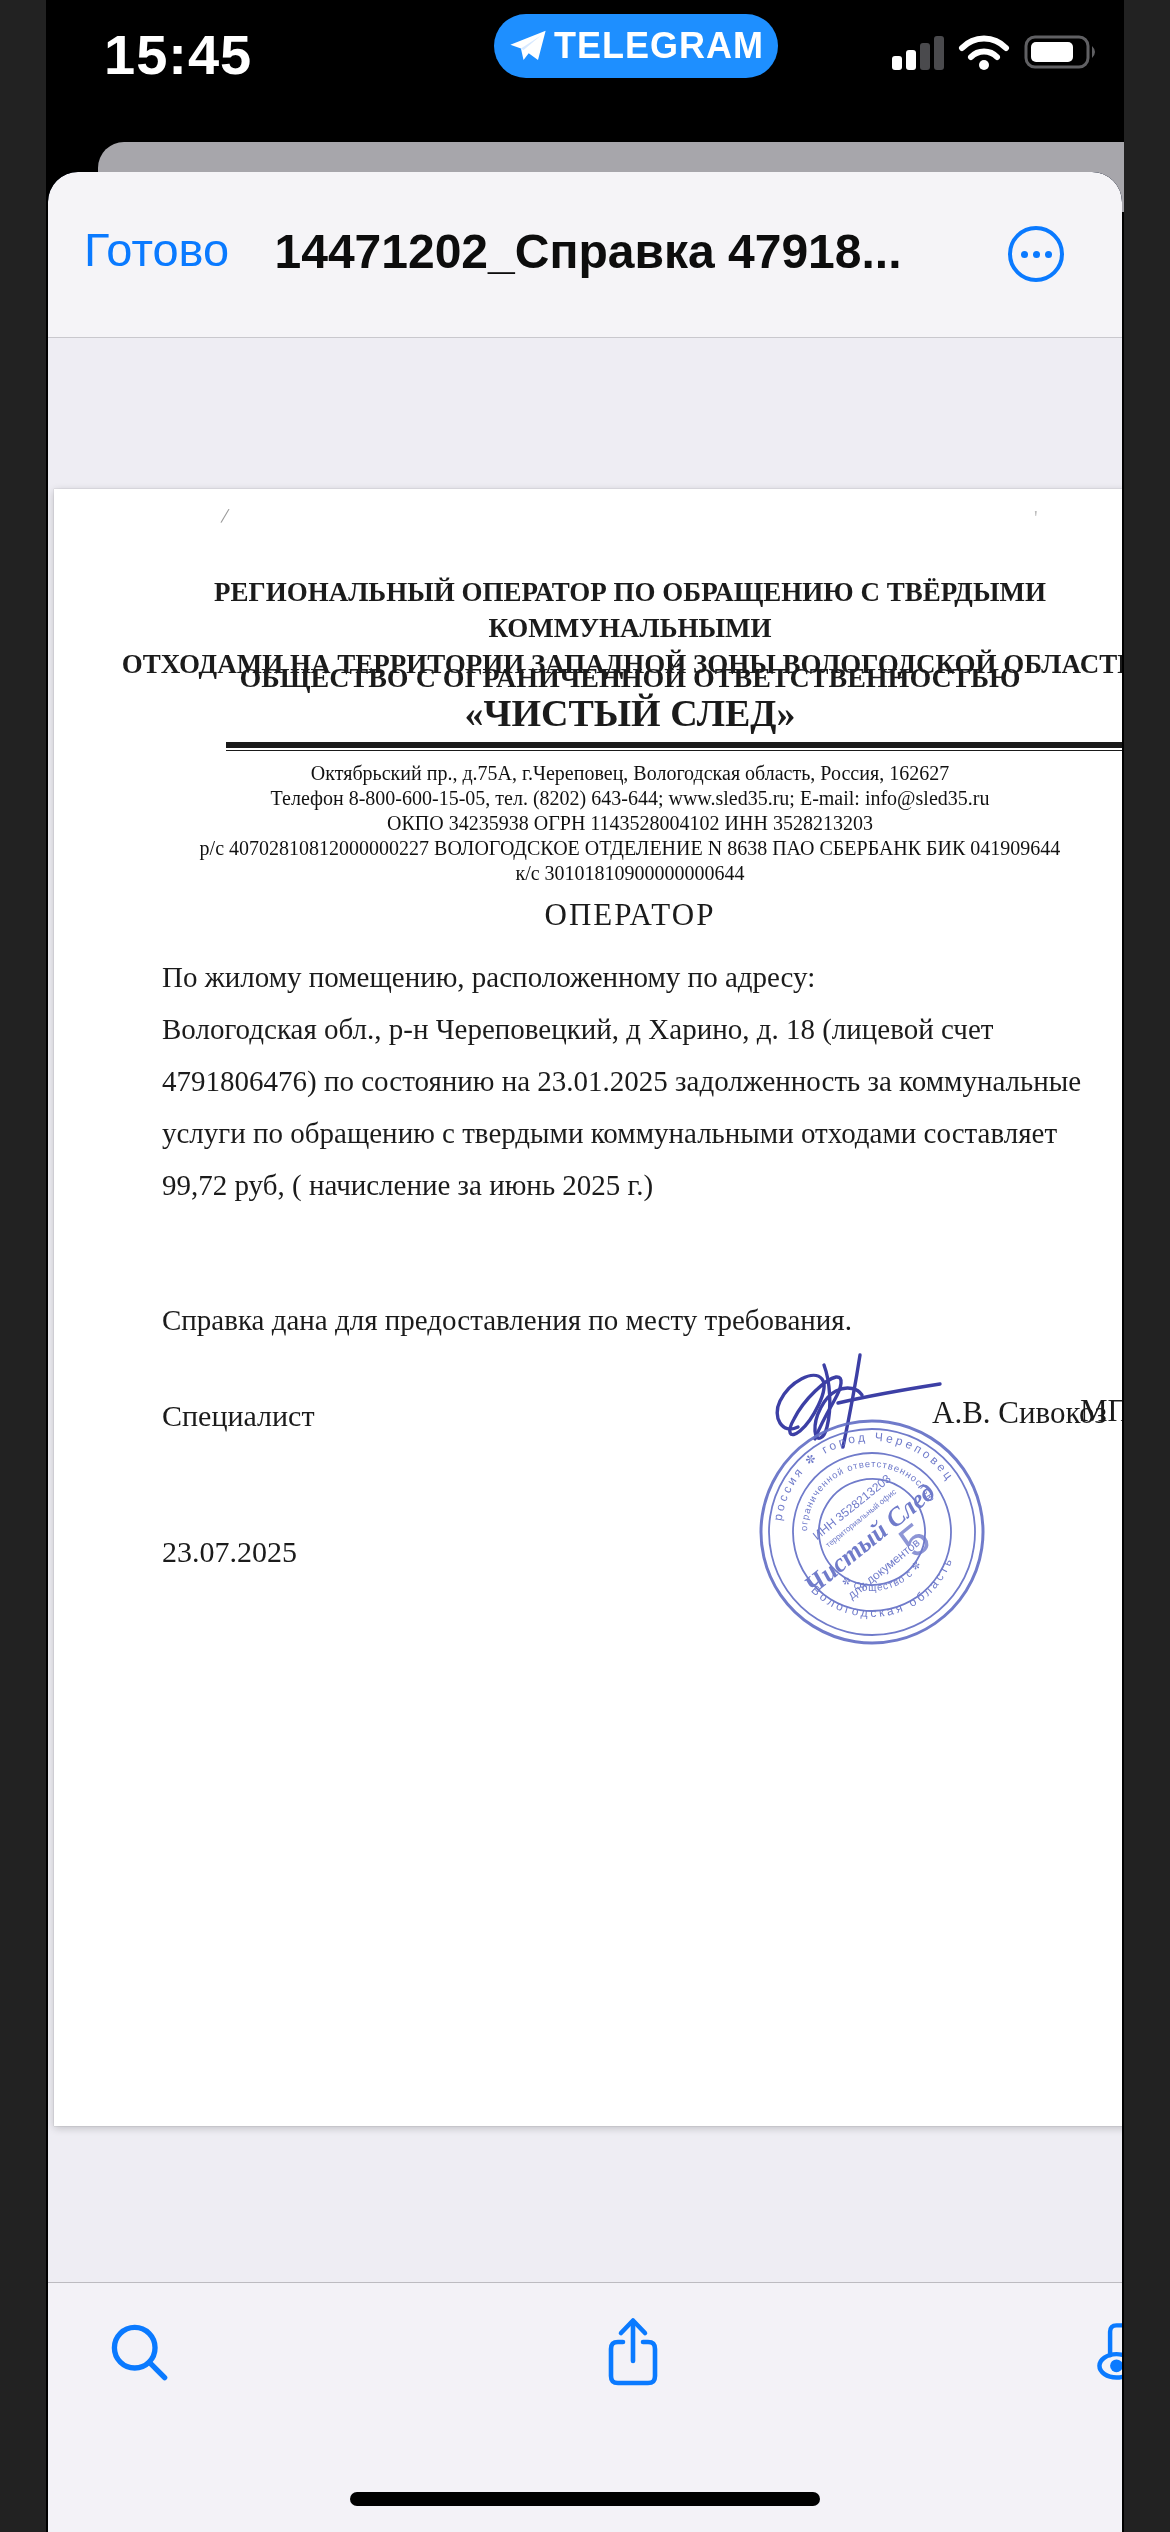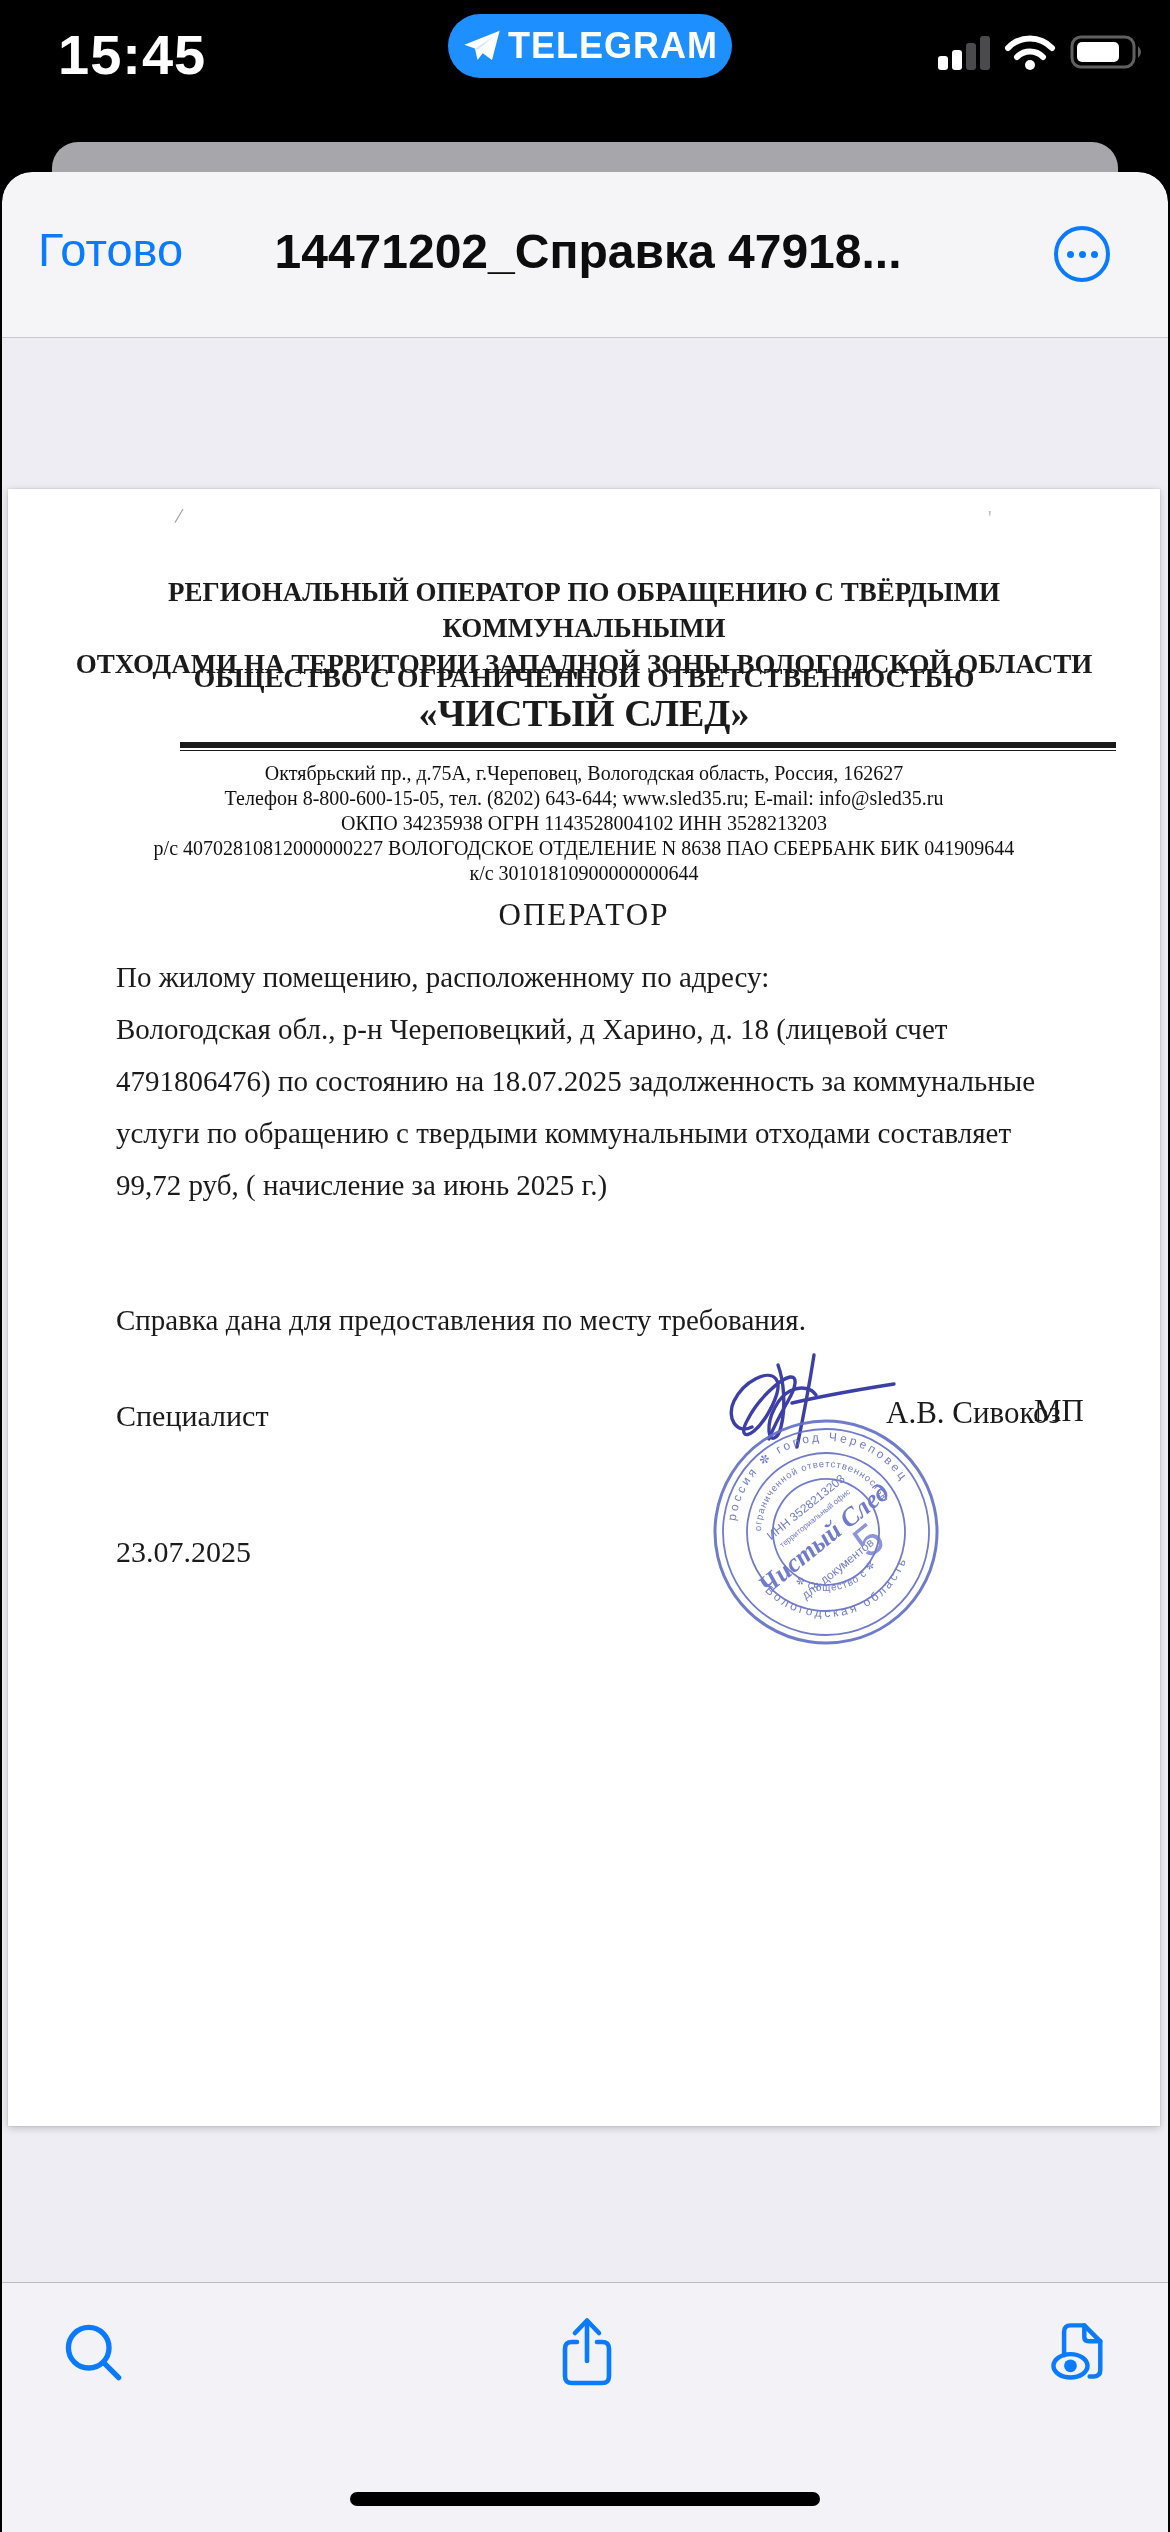--- a/index.html
+++ b/index.html
@@ -1,16 +1,16 @@
 <!DOCTYPE html>
 <html><head>
 <meta charset="utf-8">
 <style>
   html,body{margin:0;padding:0;background:#222;}
-  .screen{position:relative;width:1170px;height:2532px;margin:0 auto;background:#000;overflow:hidden;
+  .screen{position:relative;width:1078px;height:2532px;margin:0 auto;background:#000;overflow:hidden;
           font-family:"Liberation Sans","DejaVu Sans",sans-serif;-webkit-font-smoothing:antialiased;}
 
   
   .status-time{position:absolute;left:58px;top:22px;color:#fff;font-size:56px;font-weight:600;letter-spacing:1px;}
   .tg-pill{position:absolute;left:448px;top:14px;width:284px;height:64px;border-radius:32px;background:#1E8FFF;
            display:flex;align-items:center;justify-content:center;gap:6px;}
   .tg-pill span{color:#fff;font-size:36px;font-weight:700;letter-spacing:1px;}
   .status-right{position:absolute;right:26px;top:34px;display:flex;align-items:flex-end;gap:14px;}
 
   
@@ -124,21 +124,21 @@
           <div>ОКПО 34235938   ОГРН 1143528004102   ИНН 3528213203</div>
           <div>р/с 40702810812000000227 ВОЛОГОДСКОЕ ОТДЕЛЕНИЕ N 8638 ПАО СБЕРБАНК БИК 041909644</div>
           <div>к/с 30101810900000000644</div>
         </div>
 
         <div class="abs doc-title">ОПЕРАТОР</div>
 
         <div class="abs body-text">
           <div>По жилому помещению, расположенному по адресу:</div>
           <div>Вологодская обл., р-н Череповецкий, д Харино, д. 18  (лицевой счет</div>
-          <div>4791806476) по состоянию на 18.07.2025  задолженность за коммунальные</div>
+          <div>4791806476) по состоянию на 23.01.2025  задолженность за коммунальные</div>
           <div>услуги по  обращению с твердыми  коммунальными  отходами составляет</div>
           <div>99,72 руб, (  начисление  за  июнь  2025 г.)</div>
         </div>
 
         <div class="abs purpose">Справка дана для предоставления по месту требования.</div>
         <div class="abs specialist">Специалист</div>
         <div class="abs signer">А.В. Сивокоз</div>
         <div class="abs mp">МП</div>
         <div class="abs doc-date">23.07.2025</div>
 

